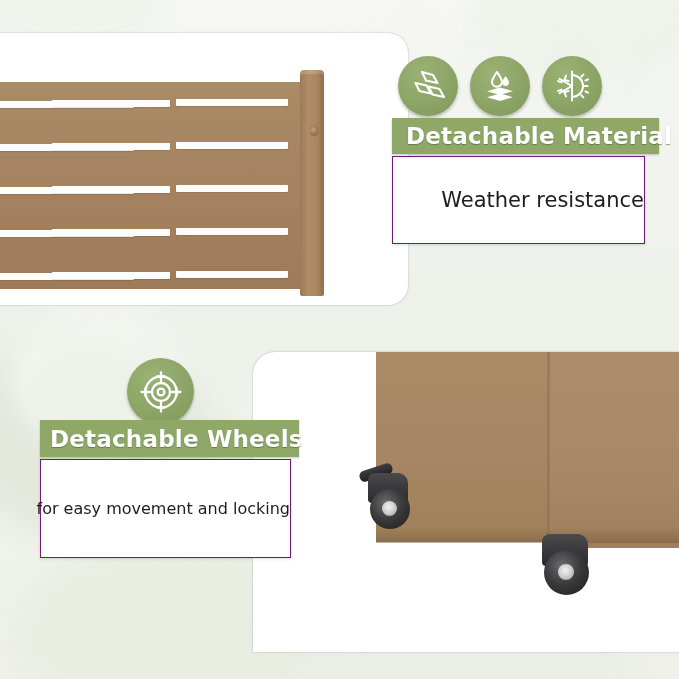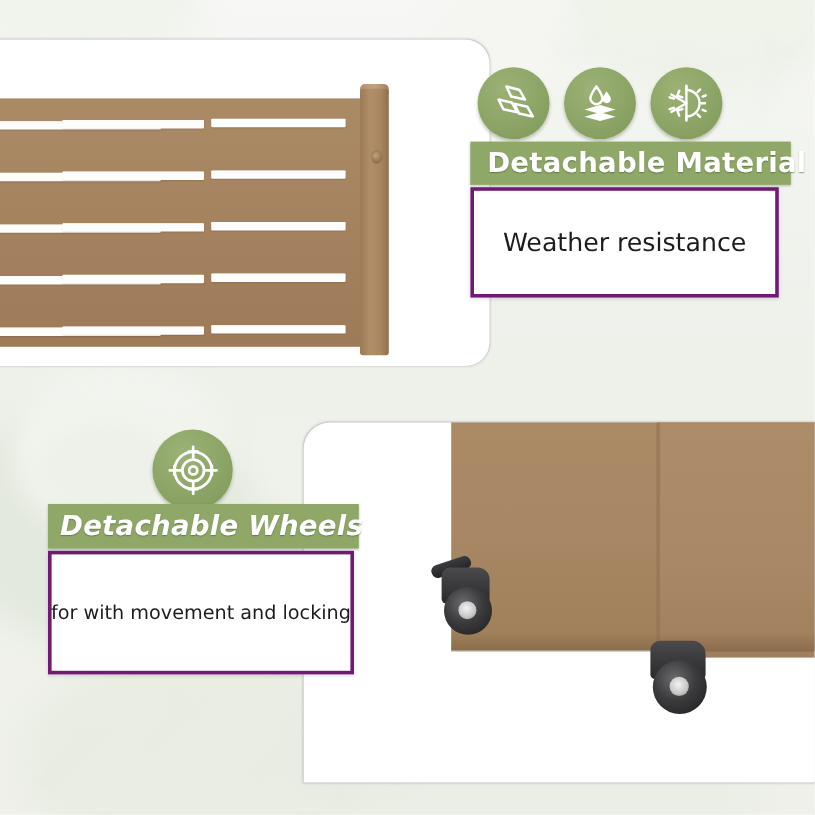--- a/index.html
+++ b/index.html
@@ -66,38 +66,38 @@
     background:radial-gradient(circle at 38% 30%,#9cb175 0%,#8ba466 58%,#7d9759 100%);
     box-shadow:0 2px 3px rgba(70,85,50,.35);
     display:flex;align-items:center;justify-content:center;}
   .icon-circle svg{display:block;}
 
   .title-bar{position:absolute;background:#8fa868;display:flex;align-items:center;
     box-shadow:0 1px 2px rgba(60,70,45,.30);}
   .title-bar span{color:#ffffff;font-weight:bold;letter-spacing:.2px;
     text-shadow:0 1px 1px rgba(70,85,50,.55);white-space:nowrap;}
 
-  .text-box{position:absolute;background:#ffffff;border:3px solid #701a75;
+  .text-box{position:absolute;background:#ffffff;border:1px solid #701a75;
     box-shadow:0 1px 3px rgba(0,0,0,.13);
-    display:flex;flex-direction:column;align-items:center;justify-content:center;}
+    display:flex;flex-direction:column;align-items:flex-end;justify-content:center;}
   .text-box .line{color:#1d1d1d;white-space:nowrap;}
 
   
   #callout-galv .badge-icons{left:398px;top:56px;}
   #callout-galv .title-bar{left:392px;top:118px;width:253px;height:36px;
     padding:0 0 0 14px;}
   #callout-galv .title-bar span{font-size:23px;}
   #callout-galv .text-box{left:392px;top:156px;width:251px;height:86px;}
   #callout-galv .line{font-size:21px;line-height:30px;}
 
   
   #callout-wheels .badge-icons{left:127px;top:358px;}
   #callout-wheels .icon-circle{width:67px;height:67px;}
   #callout-wheels .title-bar{left:40px;top:420px;width:249px;height:37px;
-    padding:0 0 0 10px;font-style:italic;}
+    padding:0 0 0 10px;}
   #callout-wheels .title-bar span{font-size:23px;}
   #callout-wheels .text-box{left:40px;top:459px;width:249px;height:97px;}
   #callout-wheels .line{font-size:16px;line-height:30px;}
 </style>
 </head>
 <body>
 
 <div id="stage">
 
   <div class="bg-photo">
@@ -245,17 +245,17 @@
           <path d="M19.2 7.4 h7.6 M19.2 38.6 h7.6 M7.4 19.2 v7.6 M38.6 19.2 v7.6"></path>
         </svg>
       </div>
     </div>
 
     <div class="title-bar">
       <span>Detachable Wheels</span>
     </div>
 
     <div class="text-box">
-      <div class="line">for with movement and locking</div>
+      <div class="line">for easy movement and locking</div>
     </div>
   </div>
 
 </div>
 
 </body></html>

